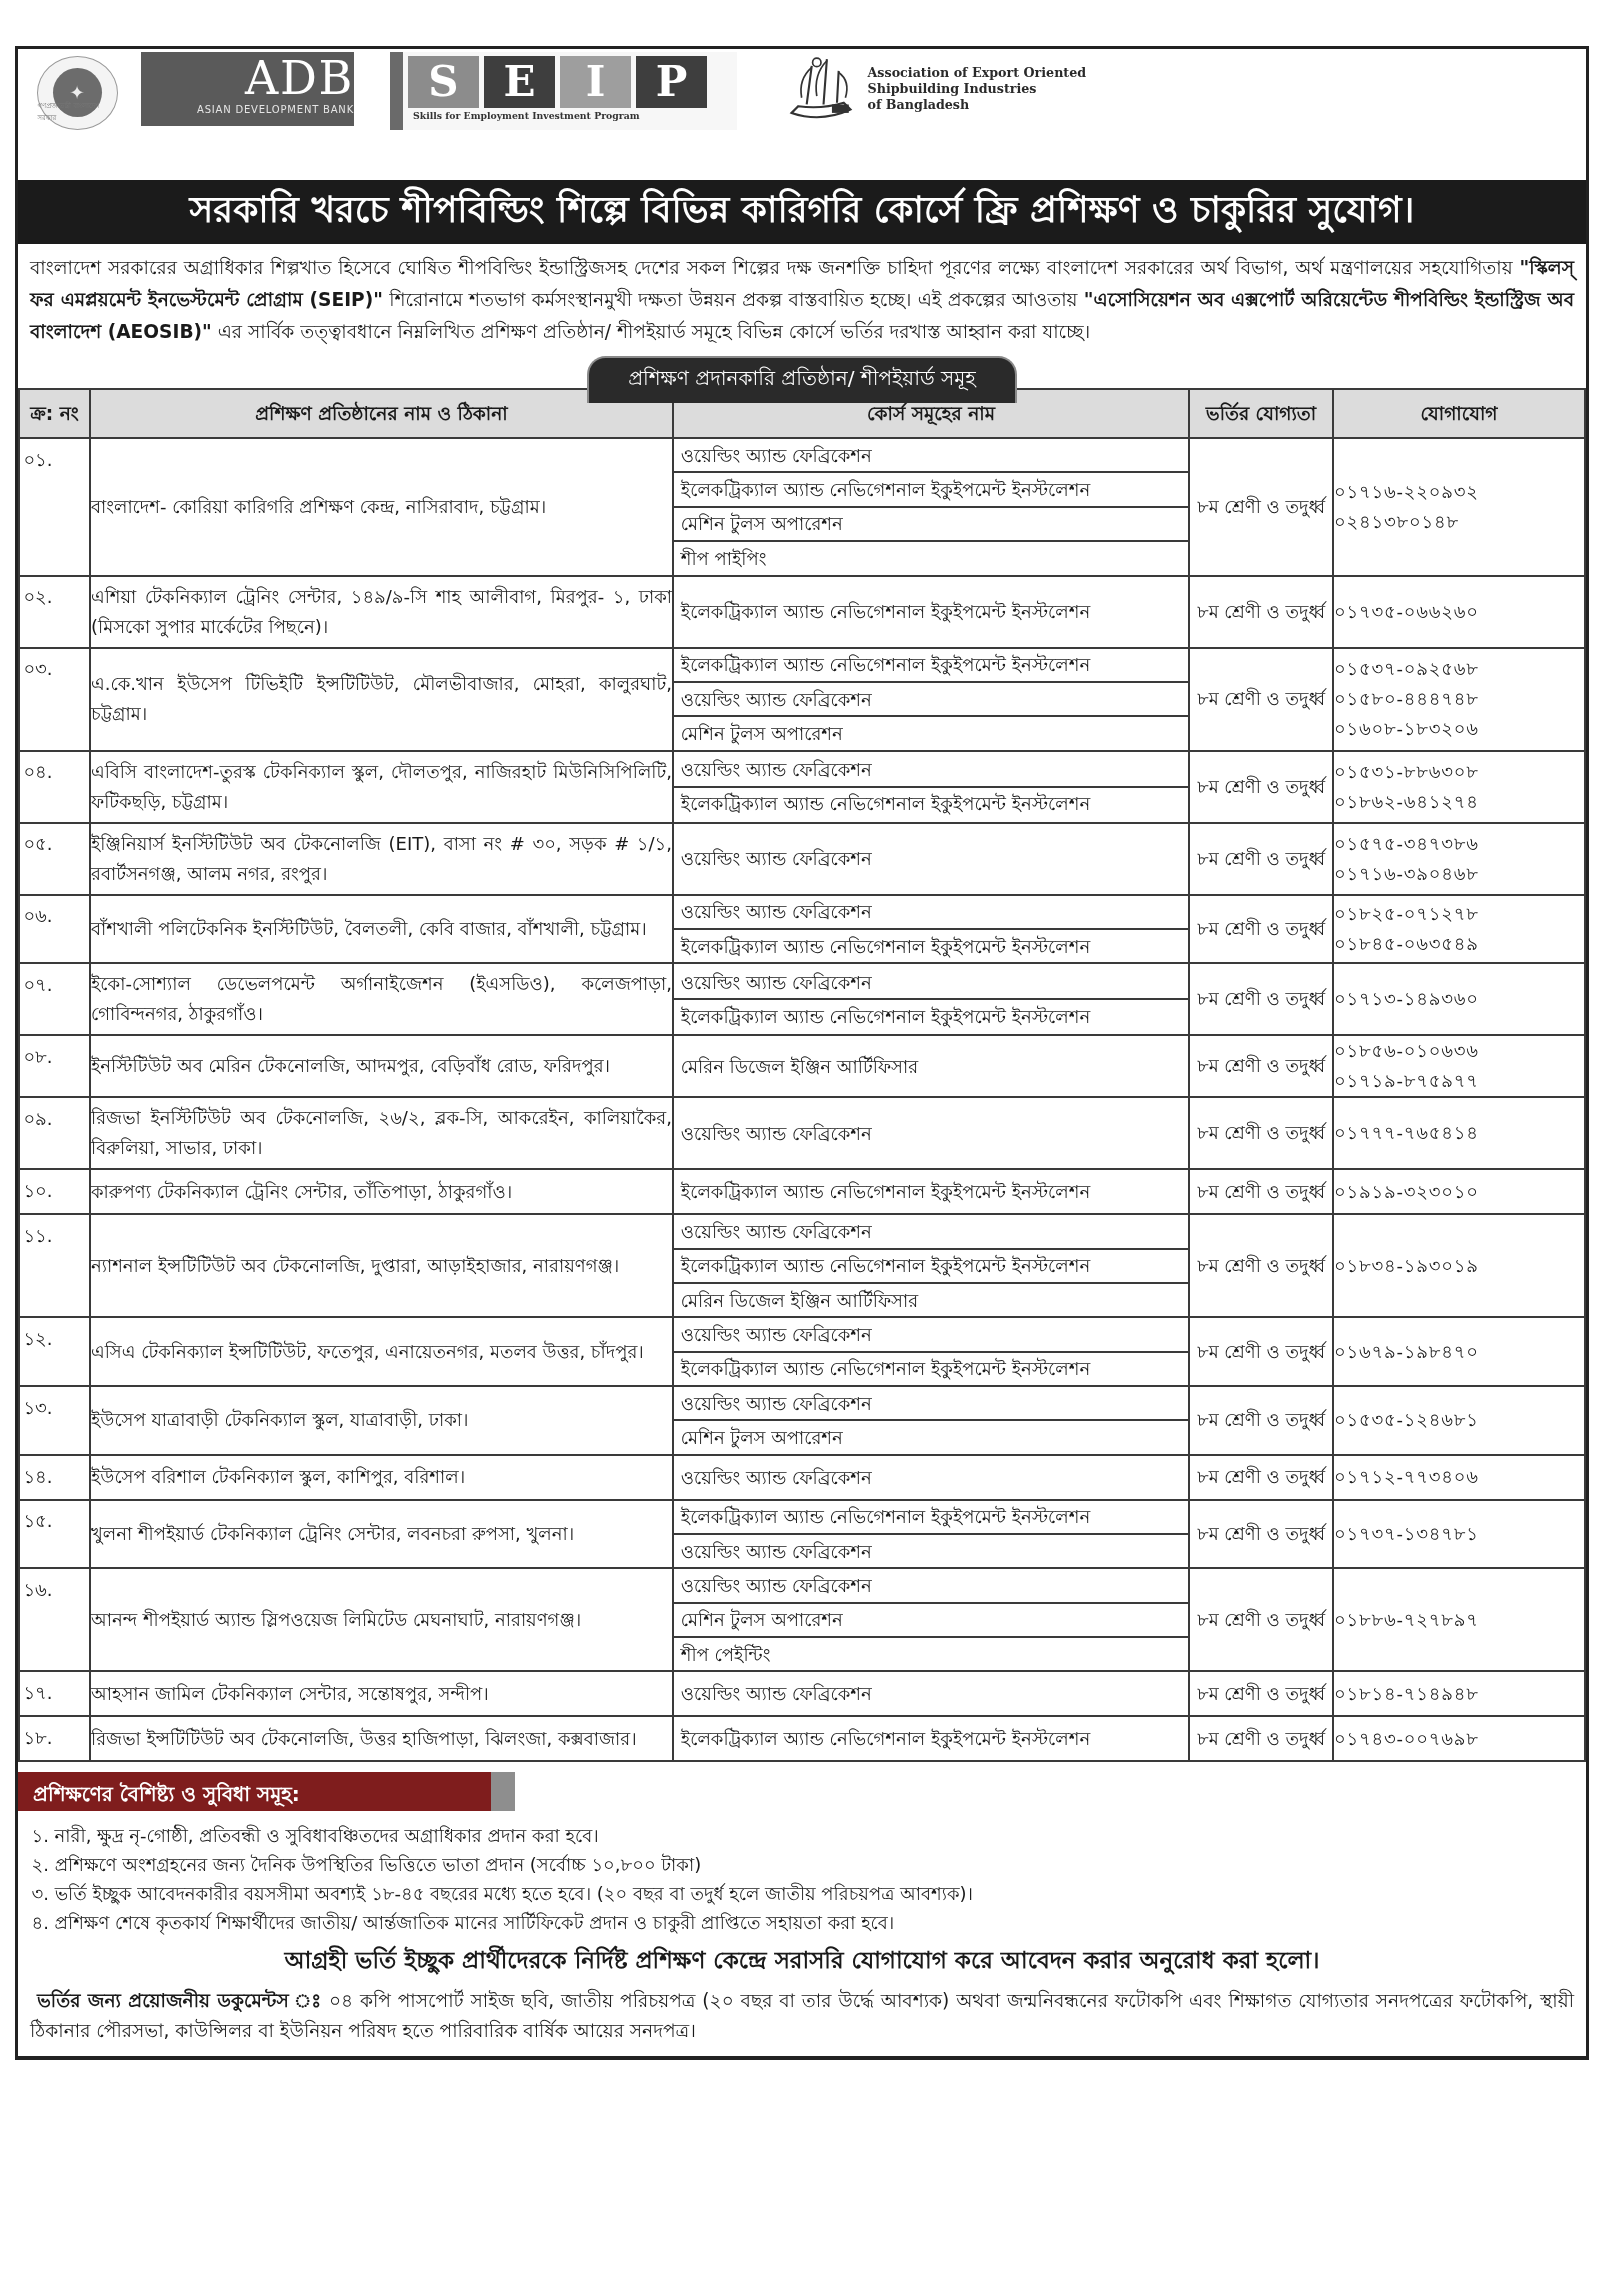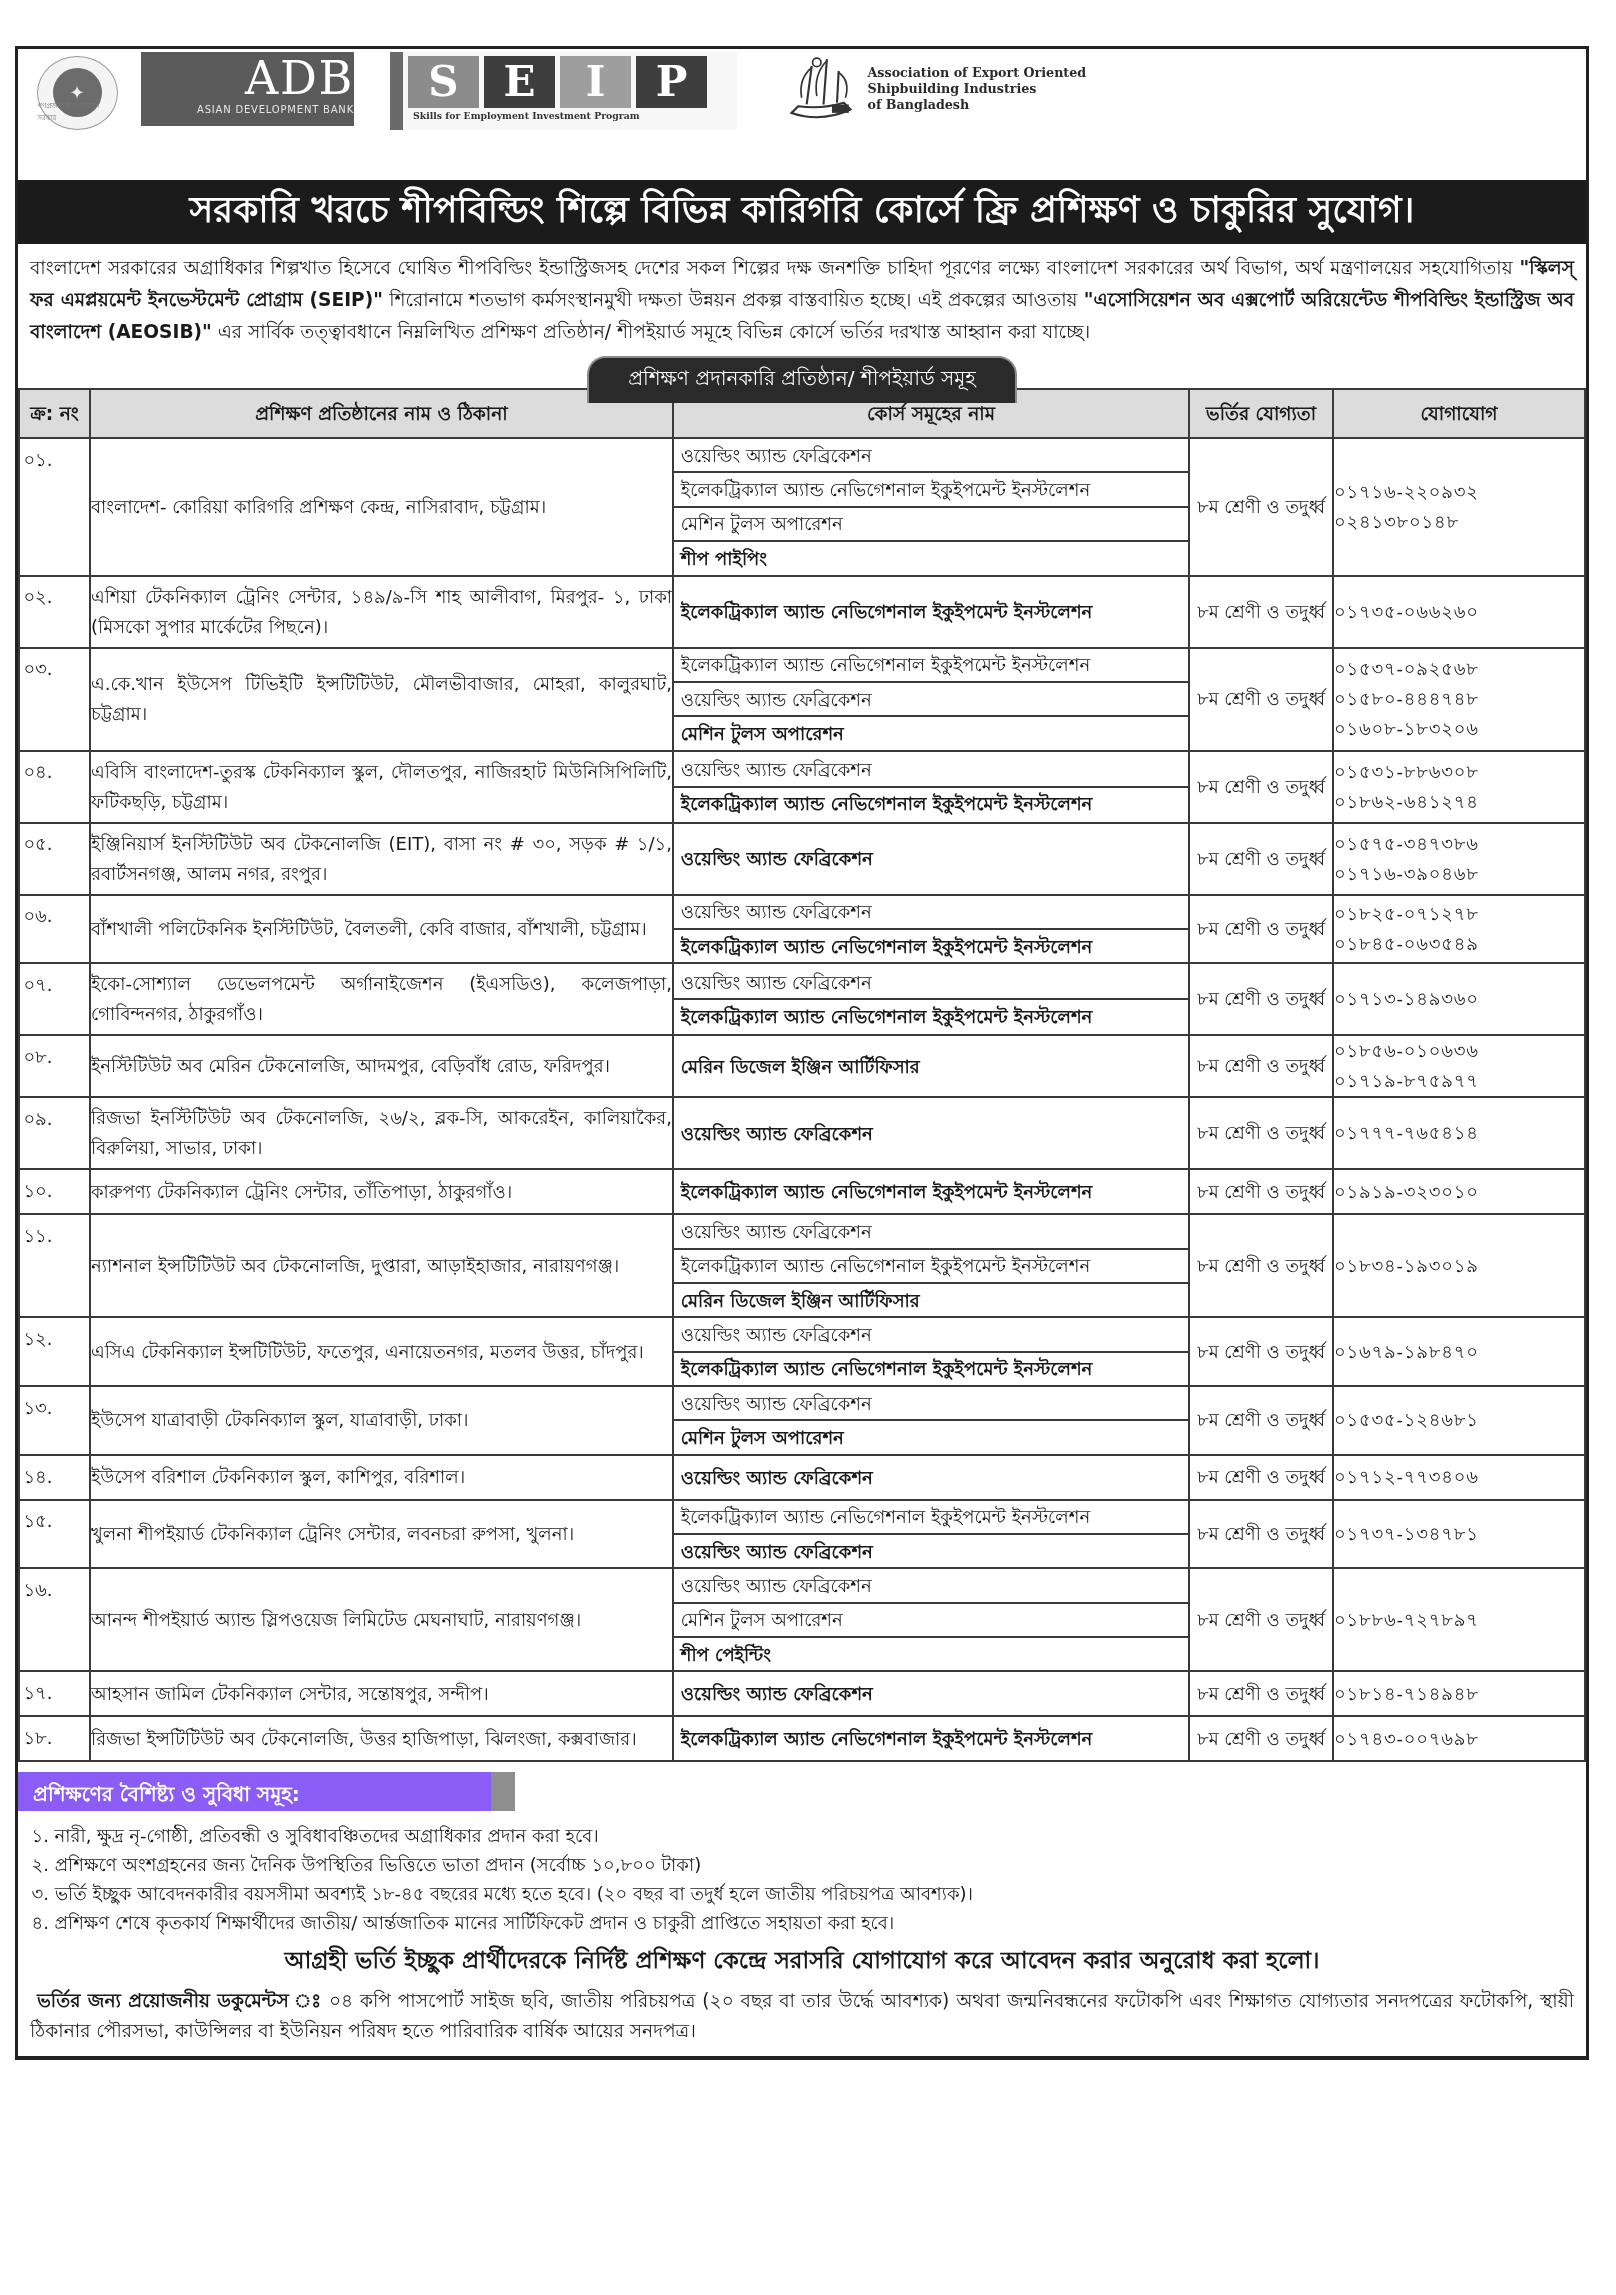--- a/index.html
+++ b/index.html
@@ -42,26 +42,26 @@
   
   table.inst { width: 100%; border-collapse: collapse; table-layout: fixed; font-size: 18px; }
   table.inst th, table.inst td { border: 2.5px solid #3a3a3a; vertical-align: middle; }
   table.inst thead th { background: #dcdcdc; font-weight: bold; font-size: 18.6px; height: 49px; text-align: center; line-height: 20px; }
   table.inst td.sl { text-align: left; padding: 5px 3.4px; vertical-align: top; padding-top: 6.8px; }
   table.inst td.name { padding: 5px 0; line-height: 30px; text-align: justify; }
   table.inst td.courses { padding: 0; }
   table.inst td.elig { text-align: center; line-height: 30px; }
   table.inst td.contact { text-align: left; line-height: 30px; letter-spacing: 0.8px; }
   .course-item { padding: 1.7px 6.8px; line-height: 29px; border-bottom: 2.5px solid #3a3a3a; text-align: justify; text-align-last: left; }
-  .course-item:last-child { border-bottom: none; font-weight: bold; }
+  .course-item:last-child { border-bottom: none; }
   .col-sl { width: 71px; } .col-name { width: 583px; } .col-courses { width: 516px; } .col-elig { width: 144px; } .col-contact { width: auto; }
 
   
   .benefits-head { margin-top: 10px; position: relative; height: 42px; }
-  .benefits-tag { position: absolute; left: 0; top: 0; background: #8b5cf6; color: #fff; font-size: 20px; font-weight: bold; padding: 6.8px 15px; height: 39px; width: 473px; }
+  .benefits-tag { position: absolute; left: 0; top: 0; background: #7f1d1d; color: #fff; font-size: 20px; font-weight: bold; padding: 6.8px 15px; height: 39px; width: 473px; }
   .benefits-tag:after { content: ""; position: absolute; right: -24px; top: 0; width: 24px; height: 39px; background: #8e8e8e; }
   .benefits { padding: 6.8px 13.5px 0 13.5px; font-size: 18px; line-height: 29px; }
   .benefits li { list-style: none; }
   .appeal { font-size: 23px; font-weight: bold; text-align: center; padding: 5px 6.8px 3.4px; letter-spacing: 0px; }
   .docs { font-size: 18.6px; line-height: 30px; padding: 1.7px 12px 10px; text-align: justify; }
   .docs b { font-weight: bold; margin-left: 7px; }
 </style>
 </head>
 <body>
 

